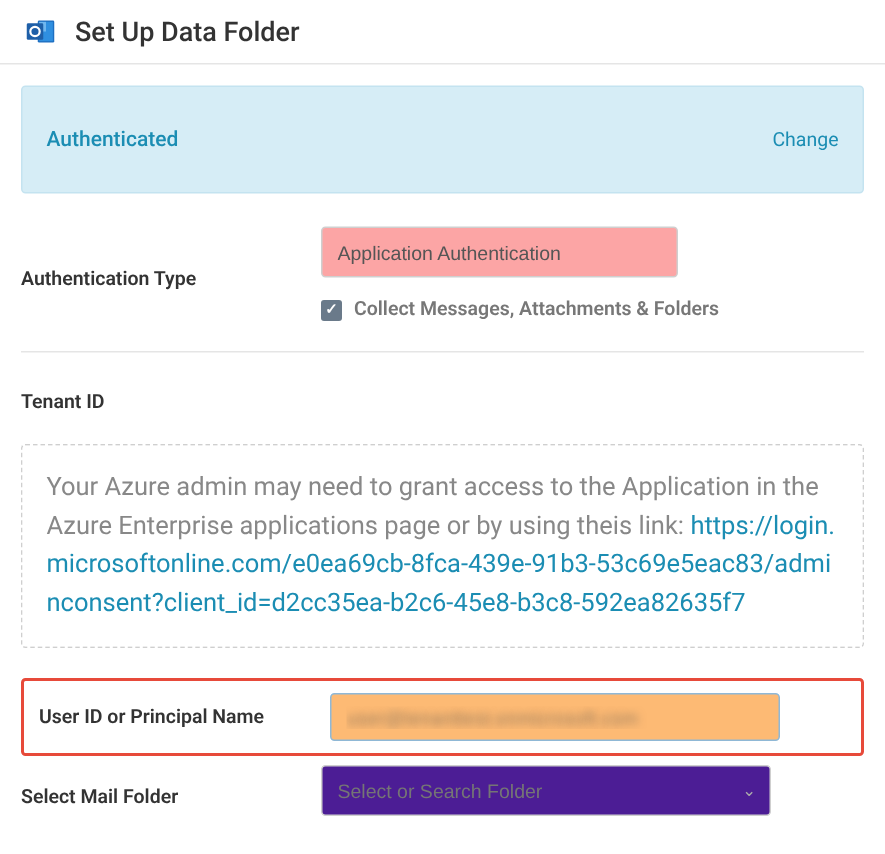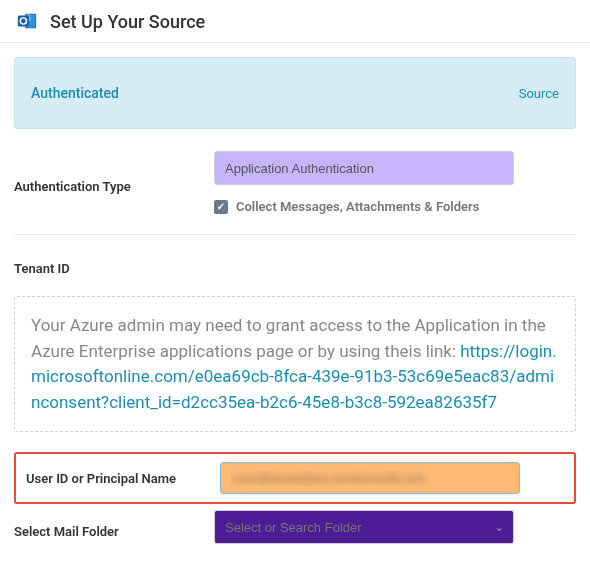--- a/index.html
+++ b/index.html
@@ -62,28 +62,28 @@
     flex-shrink: 0;
     color: #333;
     font-weight: 600;
     font-size: 13px;
     padding-top: 8px;
   }
   .field-col {
     flex: 1;
   }
   .text-input, .select-input {
-    width: 300px;
+    width: 238px;
     height: 34px;
     border: 1px solid #cfcfcf;
     border-radius: 3px;
     padding: 0 10px;
     font-size: 13px;
     color: #555;
-    background: #c4b5fd;
+    background: #fca5a5;
   }
   .blurred {
     color: transparent;
     text-shadow: 0 0 6px rgba(80,80,80,0.6);
   }
   .checkbox-row {
     margin-top: 14px;
     display: flex;
     align-items: center;
     gap: 8px;
@@ -177,28 +177,28 @@
 <div class="header">
   <span class="icon-outlook">
     <svg viewBox="0 0 24 24" width="22" height="22">
       <rect x="10" y="4" width="12" height="16" fill="#1e6fc1" rx="1"></rect>
       <rect x="11" y="5" width="10" height="14" fill="#2f8fe0"></rect>
       <rect x="11" y="5" width="5" height="7" fill="#70b7ef"></rect>
       <rect x="2" y="6" width="12" height="12" fill="#1e5fa8" rx="1"></rect>
       <circle cx="8" cy="12" r="3.4" fill="none" stroke="#fff" stroke-width="1.6"></circle>
     </svg>
   </span>
-  <div class="header-title">Set Up Your Source</div>
+  <div class="header-title">Set Up Data Folder</div>
 </div>
 
 <div class="body">
 
   <div class="auth-bar">
     <span class="auth-label">Authenticated</span>
-    <span class="auth-change">Source</span>
+    <span class="auth-change">Change</span>
   </div>
 
   <div class="row">
     <div class="label-col">Authentication Type</div>
     <div class="field-col">
       <input class="text-input" type="text" readonly="" value="Application Authentication" style="">
       <div class="checkbox-row">
         <span class="checkbox">✓</span>
         <span>Collect Messages, Attachments &amp; Folders</span>
       </div>

